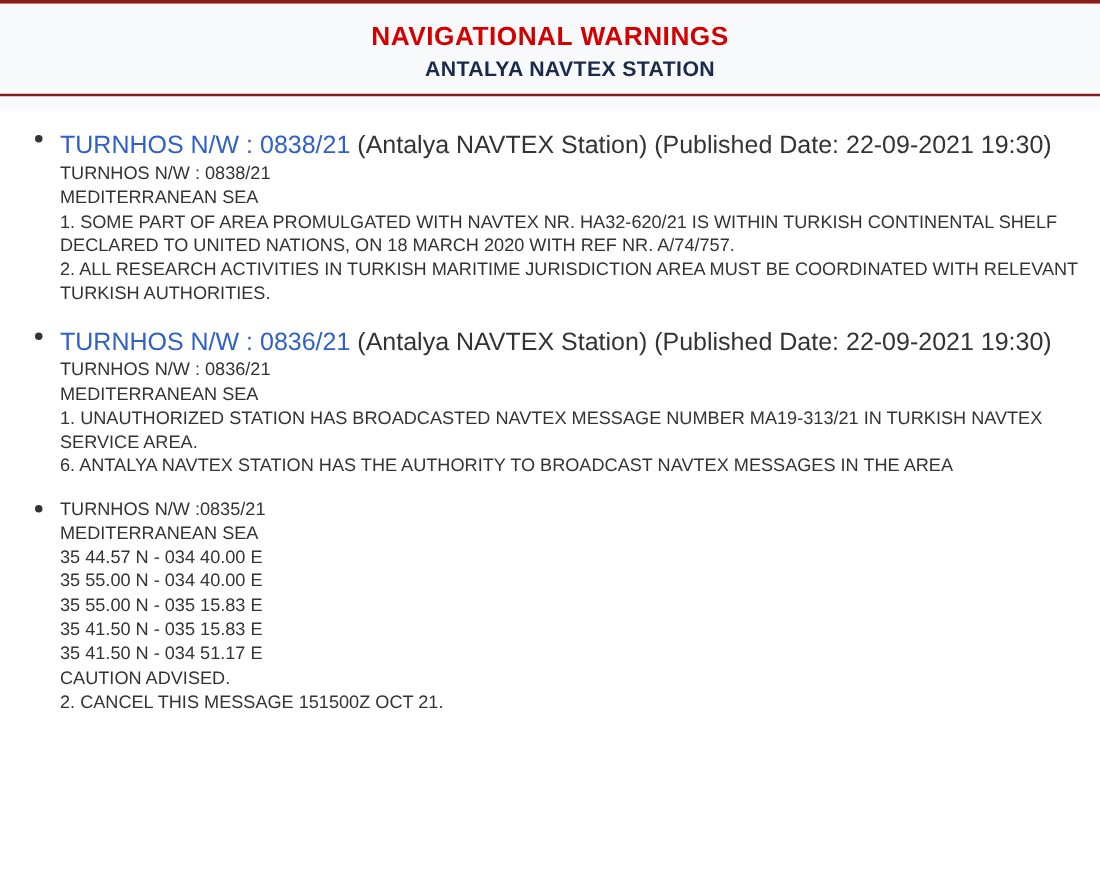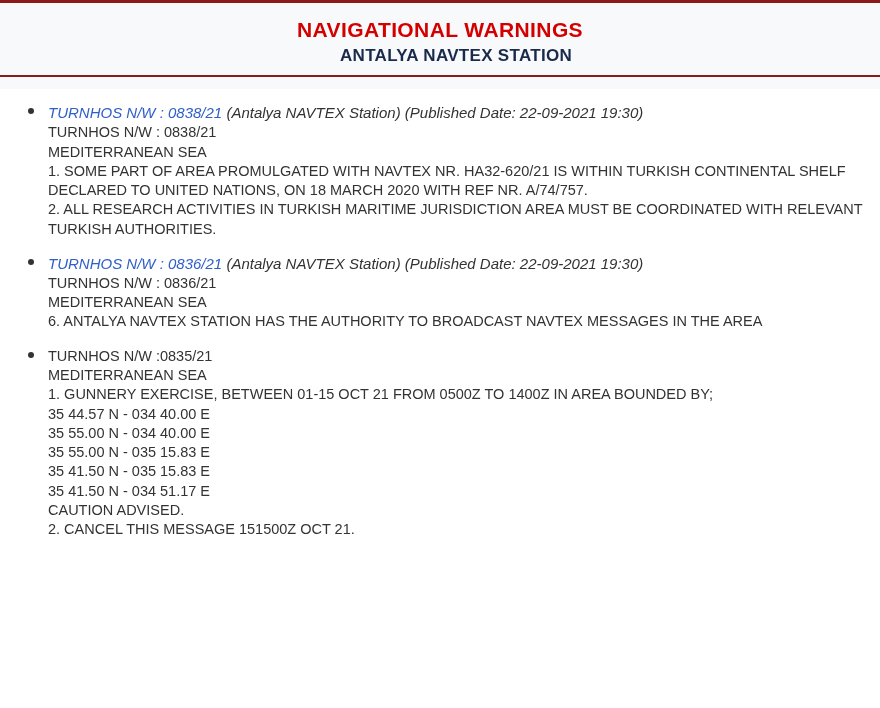--- a/index.html
+++ b/index.html
@@ -69,24 +69,23 @@
   li.warning-item .bullet {
     position: absolute;
     left: 18px;
     top: 5px;
     width: 6px;
     height: 6px;
     background: #333333;
     border-radius: 50%;
   }
   .warning-head {
-    font-size: 15px;
+    font-size: 20px;
     line-height: 1.33;
     color: #333333;
-    font-style: italic;
   }
   .warning-link {
     color: #2f5fc9;
     text-decoration: none;
   }
   .warning-meta {
     color: #333333;
   }
   .warning-body {
     font-size: 14.5px;
@@ -121,29 +120,29 @@
             <div class="line">1. SOME PART OF AREA PROMULGATED WITH NAVTEX NR. HA32-620/21 IS WITHIN TURKISH CONTINENTAL SHELF DECLARED TO UNITED NATIONS, ON 18 MARCH 2020 WITH REF NR. A/74/757.</div>
             <div class="line">2. ALL RESEARCH ACTIVITIES IN TURKISH MARITIME JURISDICTION AREA MUST BE COORDINATED WITH RELEVANT TURKISH AUTHORITIES.</div>
           </div>
         </li>
         <li class="warning-item">
           <span class="bullet"></span>
           <div class="warning-head"><a class="warning-link" href="#">TURNHOS N/W : 0836/21</a> <span class="warning-meta">(Antalya NAVTEX Station) (Published Date: 22-09-2021 19:30)</span></div>
           <div class="warning-body">
             <div class="line">TURNHOS N/W : 0836/21</div>
             <div class="line">MEDITERRANEAN SEA</div>
+            <div class="line">1. UNAUTHORIZED STATION HAS BROADCASTED NAVTEX MESSAGE NUMBER MA19-313/21 IN TURKISH NAVTEX SERVICE AREA.</div>
             <div class="line">6. ANTALYA NAVTEX STATION HAS THE AUTHORITY TO BROADCAST NAVTEX MESSAGES IN THE AREA</div>
           </div>
         </li>
         <li class="warning-item">
           <span class="bullet"></span>
           <div class="warning-body">
             <div class="line">TURNHOS N/W :0835/21</div>
             <div class="line">MEDITERRANEAN SEA</div>
-            <div class="line">1. GUNNERY EXERCISE, BETWEEN 01-15 OCT 21 FROM 0500Z TO 1400Z IN AREA BOUNDED BY;</div>
             <div class="line">35 44.57 N - 034 40.00 E</div>
             <div class="line">35 55.00 N - 034 40.00 E</div>
             <div class="line">35 55.00 N - 035 15.83 E</div>
             <div class="line">35 41.50 N - 035 15.83 E</div>
             <div class="line">35 41.50 N - 034 51.17 E</div>
             <div class="line">CAUTION ADVISED.</div>
             <div class="line">2. CANCEL THIS MESSAGE 151500Z OCT 21.</div>
           </div>
         </li>
       </ul>

